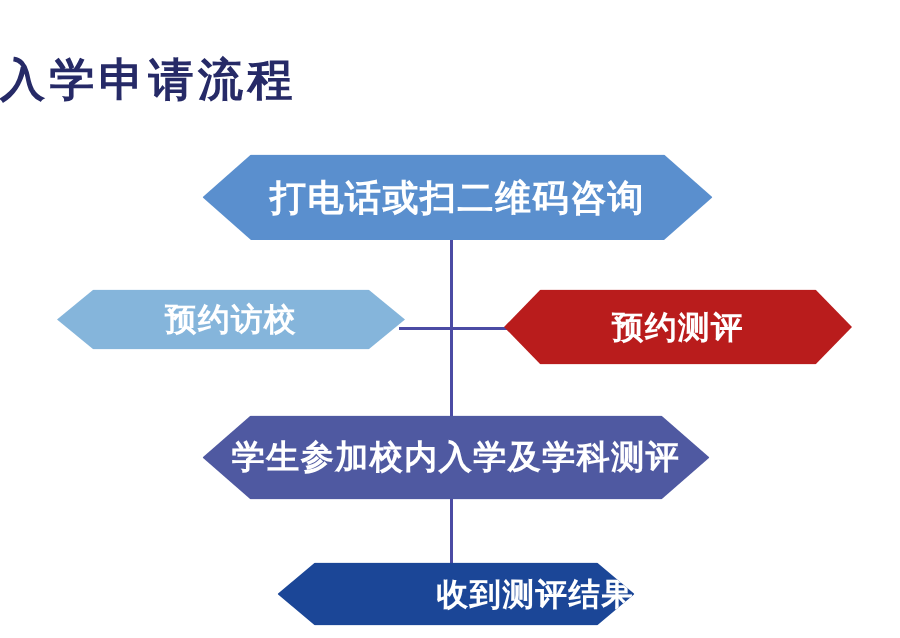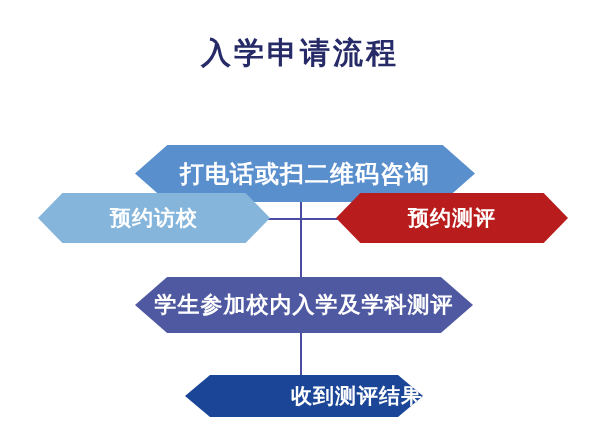--- a/index.html
+++ b/index.html
@@ -14,21 +14,21 @@
     height: 425px;
     background: #ffffff;
     overflow: hidden;
   }
   .title {
     position: absolute;
     top: 33px;
     left: 0;
     width: 600px;
     margin: 0;
-    text-align: center;
+    text-align: left;
     font-size: 30px;
     font-weight: bold;
     letter-spacing: 3px;
   }
   .connector {
     position: absolute;
     background: #4b4ba4;
   }
   .connector.vline {
     left: 300px;
@@ -50,25 +50,24 @@
     color: #ffffff;
     font-weight: bold;
     letter-spacing: 1px;
     text-align: center;
     clip-path: polygon(0 50%, 9.5% 0, 90.5% 0, 100% 50%, 90.5% 100%, 9.5% 100%);
   }
   .hex-consult {
     left: 135px; top: 103px;
     width: 340px; height: 57px;
     font-size: 24px;
-    margin-top: 42px;
   }
   .hex-visit {
     left: 38px; top: 193px;
-    width: 232px; height: 50px;
+    width: 232px; height: 40px;
     font-size: 21px;
     clip-path: polygon(0 50%, 10.5% 0, 89.5% 0, 100% 50%, 89.5% 100%, 10.5% 100%);
   }
   .hex-assess {
     left: 336px; top: 193px;
     width: 232px; height: 50px;
     font-size: 21px;
     clip-path: polygon(0 50%, 10.5% 0, 89.5% 0, 100% 50%, 89.5% 100%, 10.5% 100%);
   }
   .hex-test {

